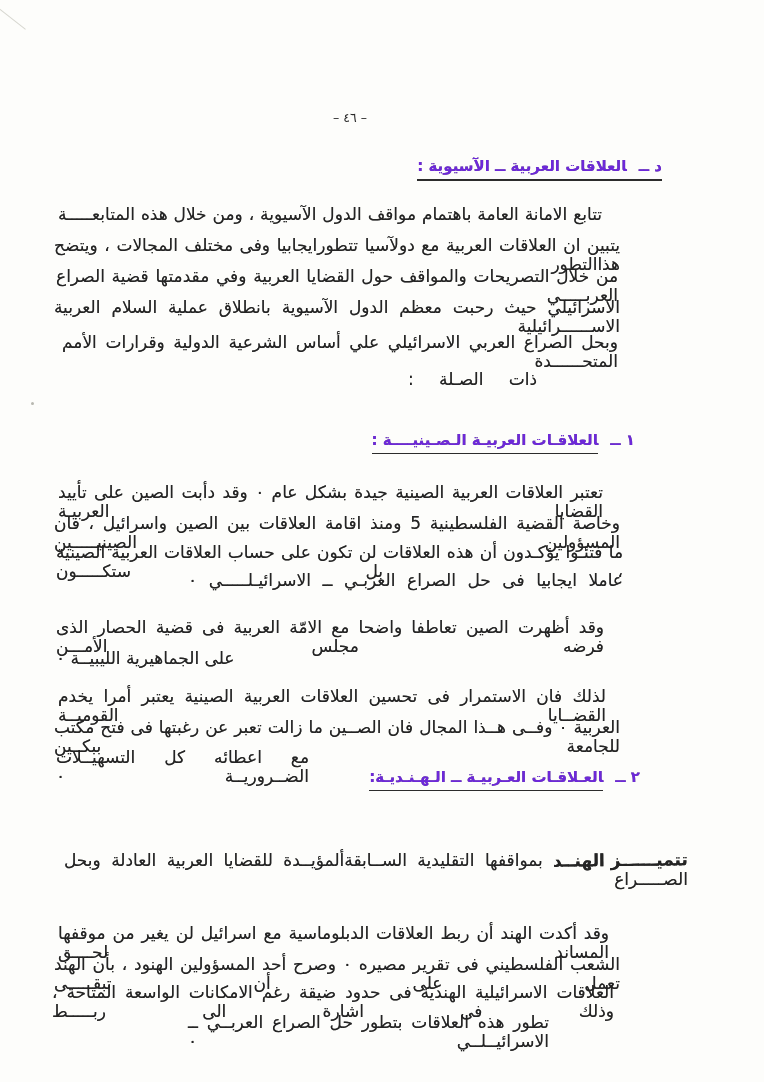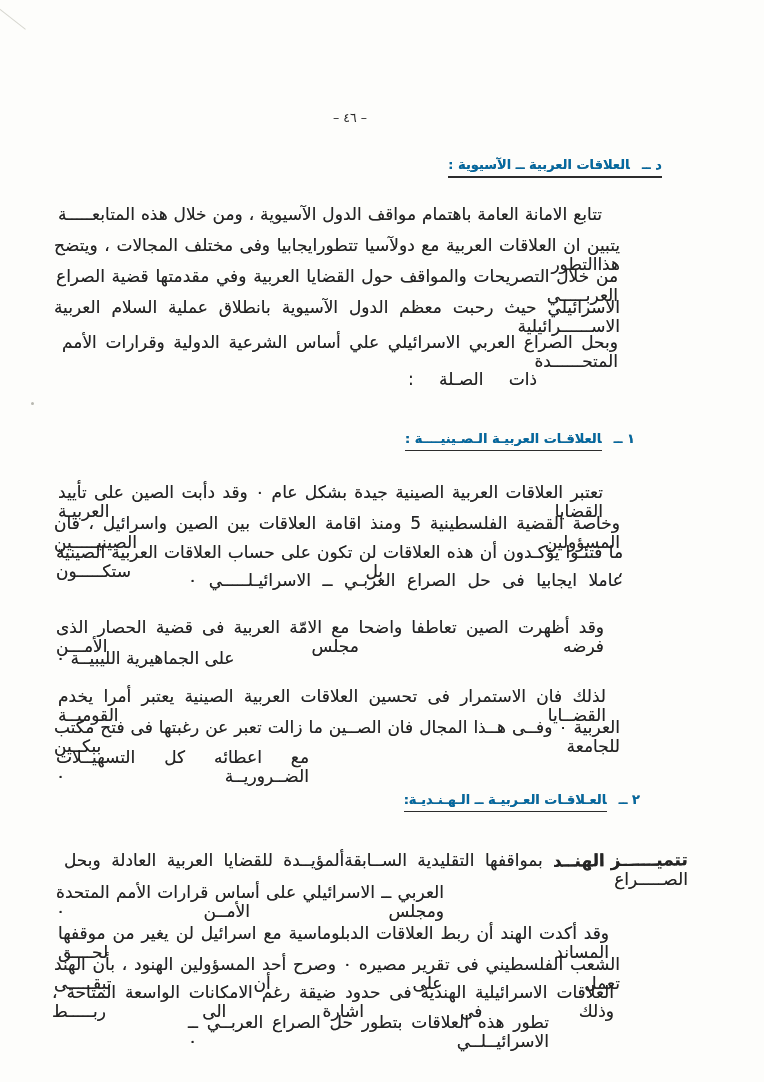--- a/index.html
+++ b/index.html
@@ -25,24 +25,24 @@
   .pagenum{
     position:absolute;
     top:110px;left:322px;width:120px;
     text-align:center;
     font-size:12.5px;
     letter-spacing:2px;
     color:#2a2a2a;
   }
   .hd{
     position:absolute;
-    font-size:13px;
+    font-size:15px;
     font-weight:700;
     white-space:nowrap;
-    color:#0369a1;
+    color:#6d28d9;
     text-shadow:0 0 .3px rgba(0,0,0,.5);
   }
   .hd .pref{ margin-left:12px; }
   .hd-main{ border-bottom:2px solid #2c2c2c; padding-bottom:4px; }
   .hd .t-ul{ border-bottom:1.8px solid #2c2c2c; padding-bottom:4px;margin-left:36px; }
   .scrawl{
     font-weight:700;
     letter-spacing:.5px;
     display:inline-block;
     transform:rotate(-.6deg);
@@ -88,27 +88,26 @@
   <div class="ln j" style="top:543px;right:141px;left:88px;">ما فتئـوا يؤكـدون أن هذه العلاقات لن تكون على حساب العلاقات العربية الصينية ، بل ستكـــــون</div>
   <div class="ln j" style="top:571px;right:141px;left:220px;">عاملا ايجابيا فى حل الصراع العربـي ــ الاسرائيـلـــــي ٠</div>
 
   <div class="ln j" style="top:618px;right:160px;left:88px;">وقد أظهرت الصين تعاطفا واضحا مع الامّة العربية فى قضية الحصار الذى فرضه مجلس الأمـــن</div>
   <div class="ln nw" style="top:649px;left:88px;">على الجماهيرية الليبيــة ٠</div>
 
   <div class="ln j" style="top:687px;right:158px;left:90px;">لذلك فان الاستمرار فى تحسين العلاقات العربية الصينية يعتبر أمرا يخدم القضــايا القوميــة</div>
   <div class="ln j" style="top:718px;right:144px;left:86px;">العربية ٠ وفــى هــذا المجال فان الصــين ما زالت تعبر عن رغبتها فى فتح مكتب للجامعة ببكــين</div>
   <div class="ln j" style="top:748px;right:455px;left:88px;">مع اعطائه كل التسهيــلات الضــروريــة ٠</div>
 
-  <div class="hd" style="top:792px;right:124px;">
+  <div class="hd" style="top:768px;right:124px;">
     <span class="pref">٢ ــ</span><span class="t-ul">العـلاقـات العـربيـة ــ الـهـنـديـة:</span>
   </div>
 
   <div class="ln j" style="top:851px;right:76px;left:96px;">
     <span class="scrawl">تتميــــــز الهنــد</span> <span>بمواقفها التقليدية الســابقةألمؤيــدة للقضايا العربية العادلة وبحل الصـــــراع</span>
   </div>
-  <div class="ln j" style="top:883px;right:320px;left:88px;">العربي ــ الاسرائيلي على أساس قرارات الأمم المتحدة ومجلس الأمــن ٠</div>
 
   <div class="ln j" style="top:924px;right:155px;left:90px;">وقد أكدت الهند أن ربط العلاقات الدبلوماسية مع اسرائيل لن يغير من موقفها المساند لحــــق</div>
   <div class="ln j" style="top:955px;right:144px;left:86px;">الشعب الفلسطيني فى تقرير مصيره ٠ وصرح أحد المسؤولين الهنود ، بأن الهند تعمل على أن تبقـــــى</div>
   <div class="ln j" style="top:983px;right:150px;left:84px;">العلاقات الاسرائيلية الهندية فى حدود ضيقة رغم الامكانات الواسعة المتاحة ، وذلك فى اشارة الى ربـــــط</div>
   <div class="ln j" style="top:1013px;right:215px;left:220px;">تطور هذه العلاقات بتطور حل الصراع العربــي ــ الاسرائيــلــي ٠</div>
 
 </div>
 
 </body></html>

